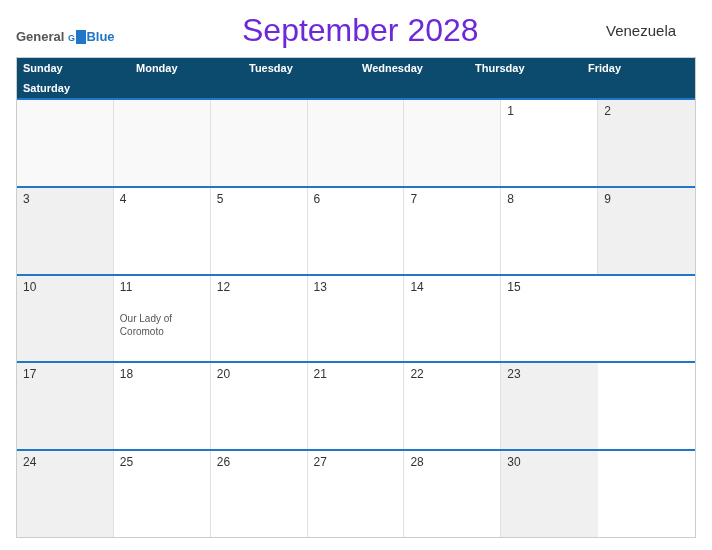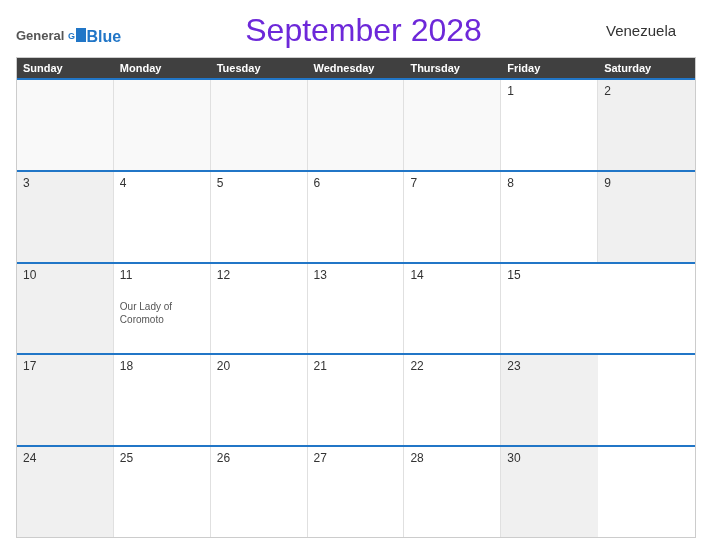--- a/index.html
+++ b/index.html
@@ -18,34 +18,34 @@
       flex-direction: column;
     }
     .header {
       display: flex;
       align-items: center;
       justify-content: space-between;
       margin-bottom: 8px;
     }
     .logo {
       display: flex;
-      align-items: flex-start;
+      align-items: flex-end;
       font-size: 13px;
       font-weight: bold;
       color: #555;
       margin-top: 12px;
     }
     .logo-general {
       color: #555;
       font-size: 13px;
       font-weight: bold;
     }
     .logo-blue {
       color: #2176c7;
-      font-size: 16px;
+      font-size: 13px;
       font-weight: bold;
     }
     .logo-flag {
       width: 20px;
       height: 14px;
       margin-left: 2px;
       display: inline-block;
     }
     .month-title {
       font-size: 32px;
@@ -61,22 +61,22 @@
       text-align: left;
     }
     .calendar {
       flex: 1;
       display: flex;
       flex-direction: column;
       border: 1px solid #ccc;
     }
     .day-headers {
       display: grid;
-      grid-template-columns: repeat(7, 1fr);
-      background: #404040;
+      grid-template-columns: repeat(6, 1fr);
+      background: #0c4a6e;
     }
     .day-header {
       color: #fff;
       font-size: 11px;
       font-weight: bold;
       padding: 4px 6px;
       text-align: left;
     }
     .weeks {
       flex: 1;

